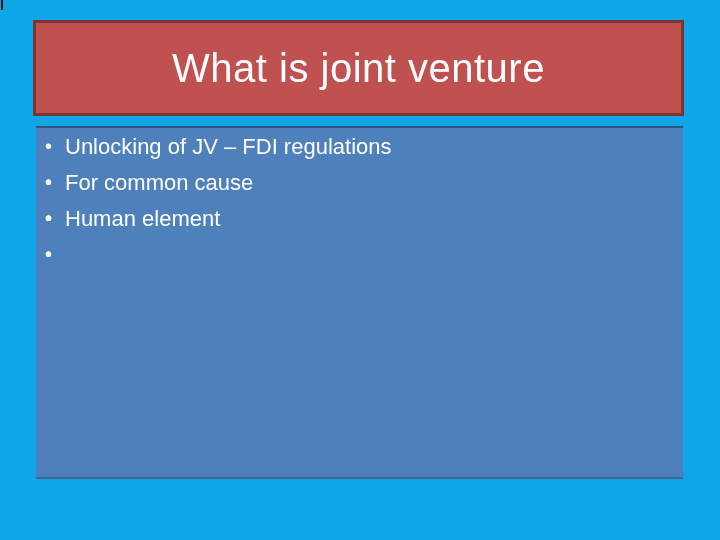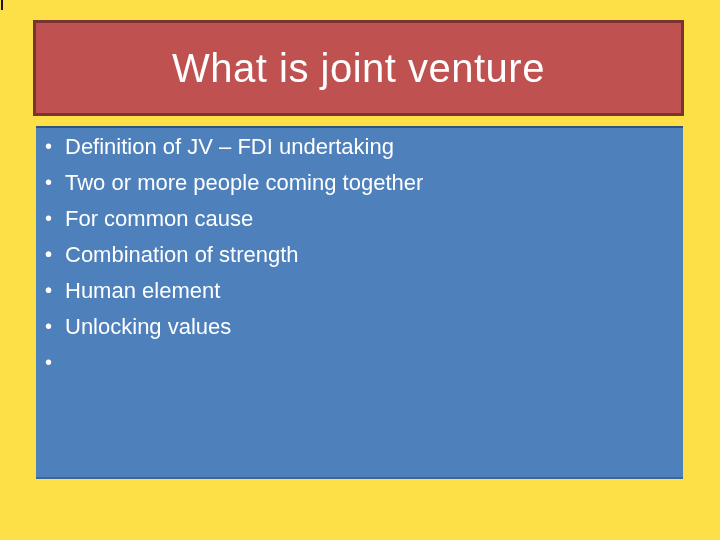--- a/index.html
+++ b/index.html
@@ -10,21 +10,21 @@
     width: 720px;
     height: 540px;
     background: #ffffff;
     font-family: "Liberation Sans", sans-serif;
     overflow: hidden;
   }
   .slide {
     position: relative;
     width: 720px;
     height: 540px;
-    background: #fde047;
+    background: #0ea5e9;
   }
   .corner-mark {
     position: absolute;
     left: 1px;
     top: 0;
     width: 2px;
     height: 10px;
     background: #161616;
   }
   .banner {
@@ -85,24 +85,24 @@
 
 <div class="slide">
   <div class="corner-mark"></div>
 
   <div class="banner">
     <div class="title">What is joint venture</div>
   </div>
 
   <div class="panel">
     <ul class="bullets">
-        <li><span class="marker">•</span><span>Definition of JV – FDI undertaking</span></li>
-        <li><span class="marker">•</span><span>Two or more people coming together</span></li>
+        <li><span class="marker">•</span><span>Unlocking of JV – FDI regulations</span></li>
+        <li><span class="marker">•</span></li>
         <li><span class="marker">•</span><span>For common cause</span></li>
         <li><span class="marker">•</span></li>
-        <li><span class="marker">•</span><span>Combination of strength</span></li>
+        <li><span class="marker">•</span></li>
         <li><span class="marker">•</span></li>
         <li><span class="marker">•</span><span>Human element</span></li>
-        <li><span class="marker">•</span><span>Unlocking values</span></li>
+        <li><span class="marker">•</span></li>
         <li><span class="marker">•</span></li>
       </ul>
   </div>
 </div>
 
 </body></html>

